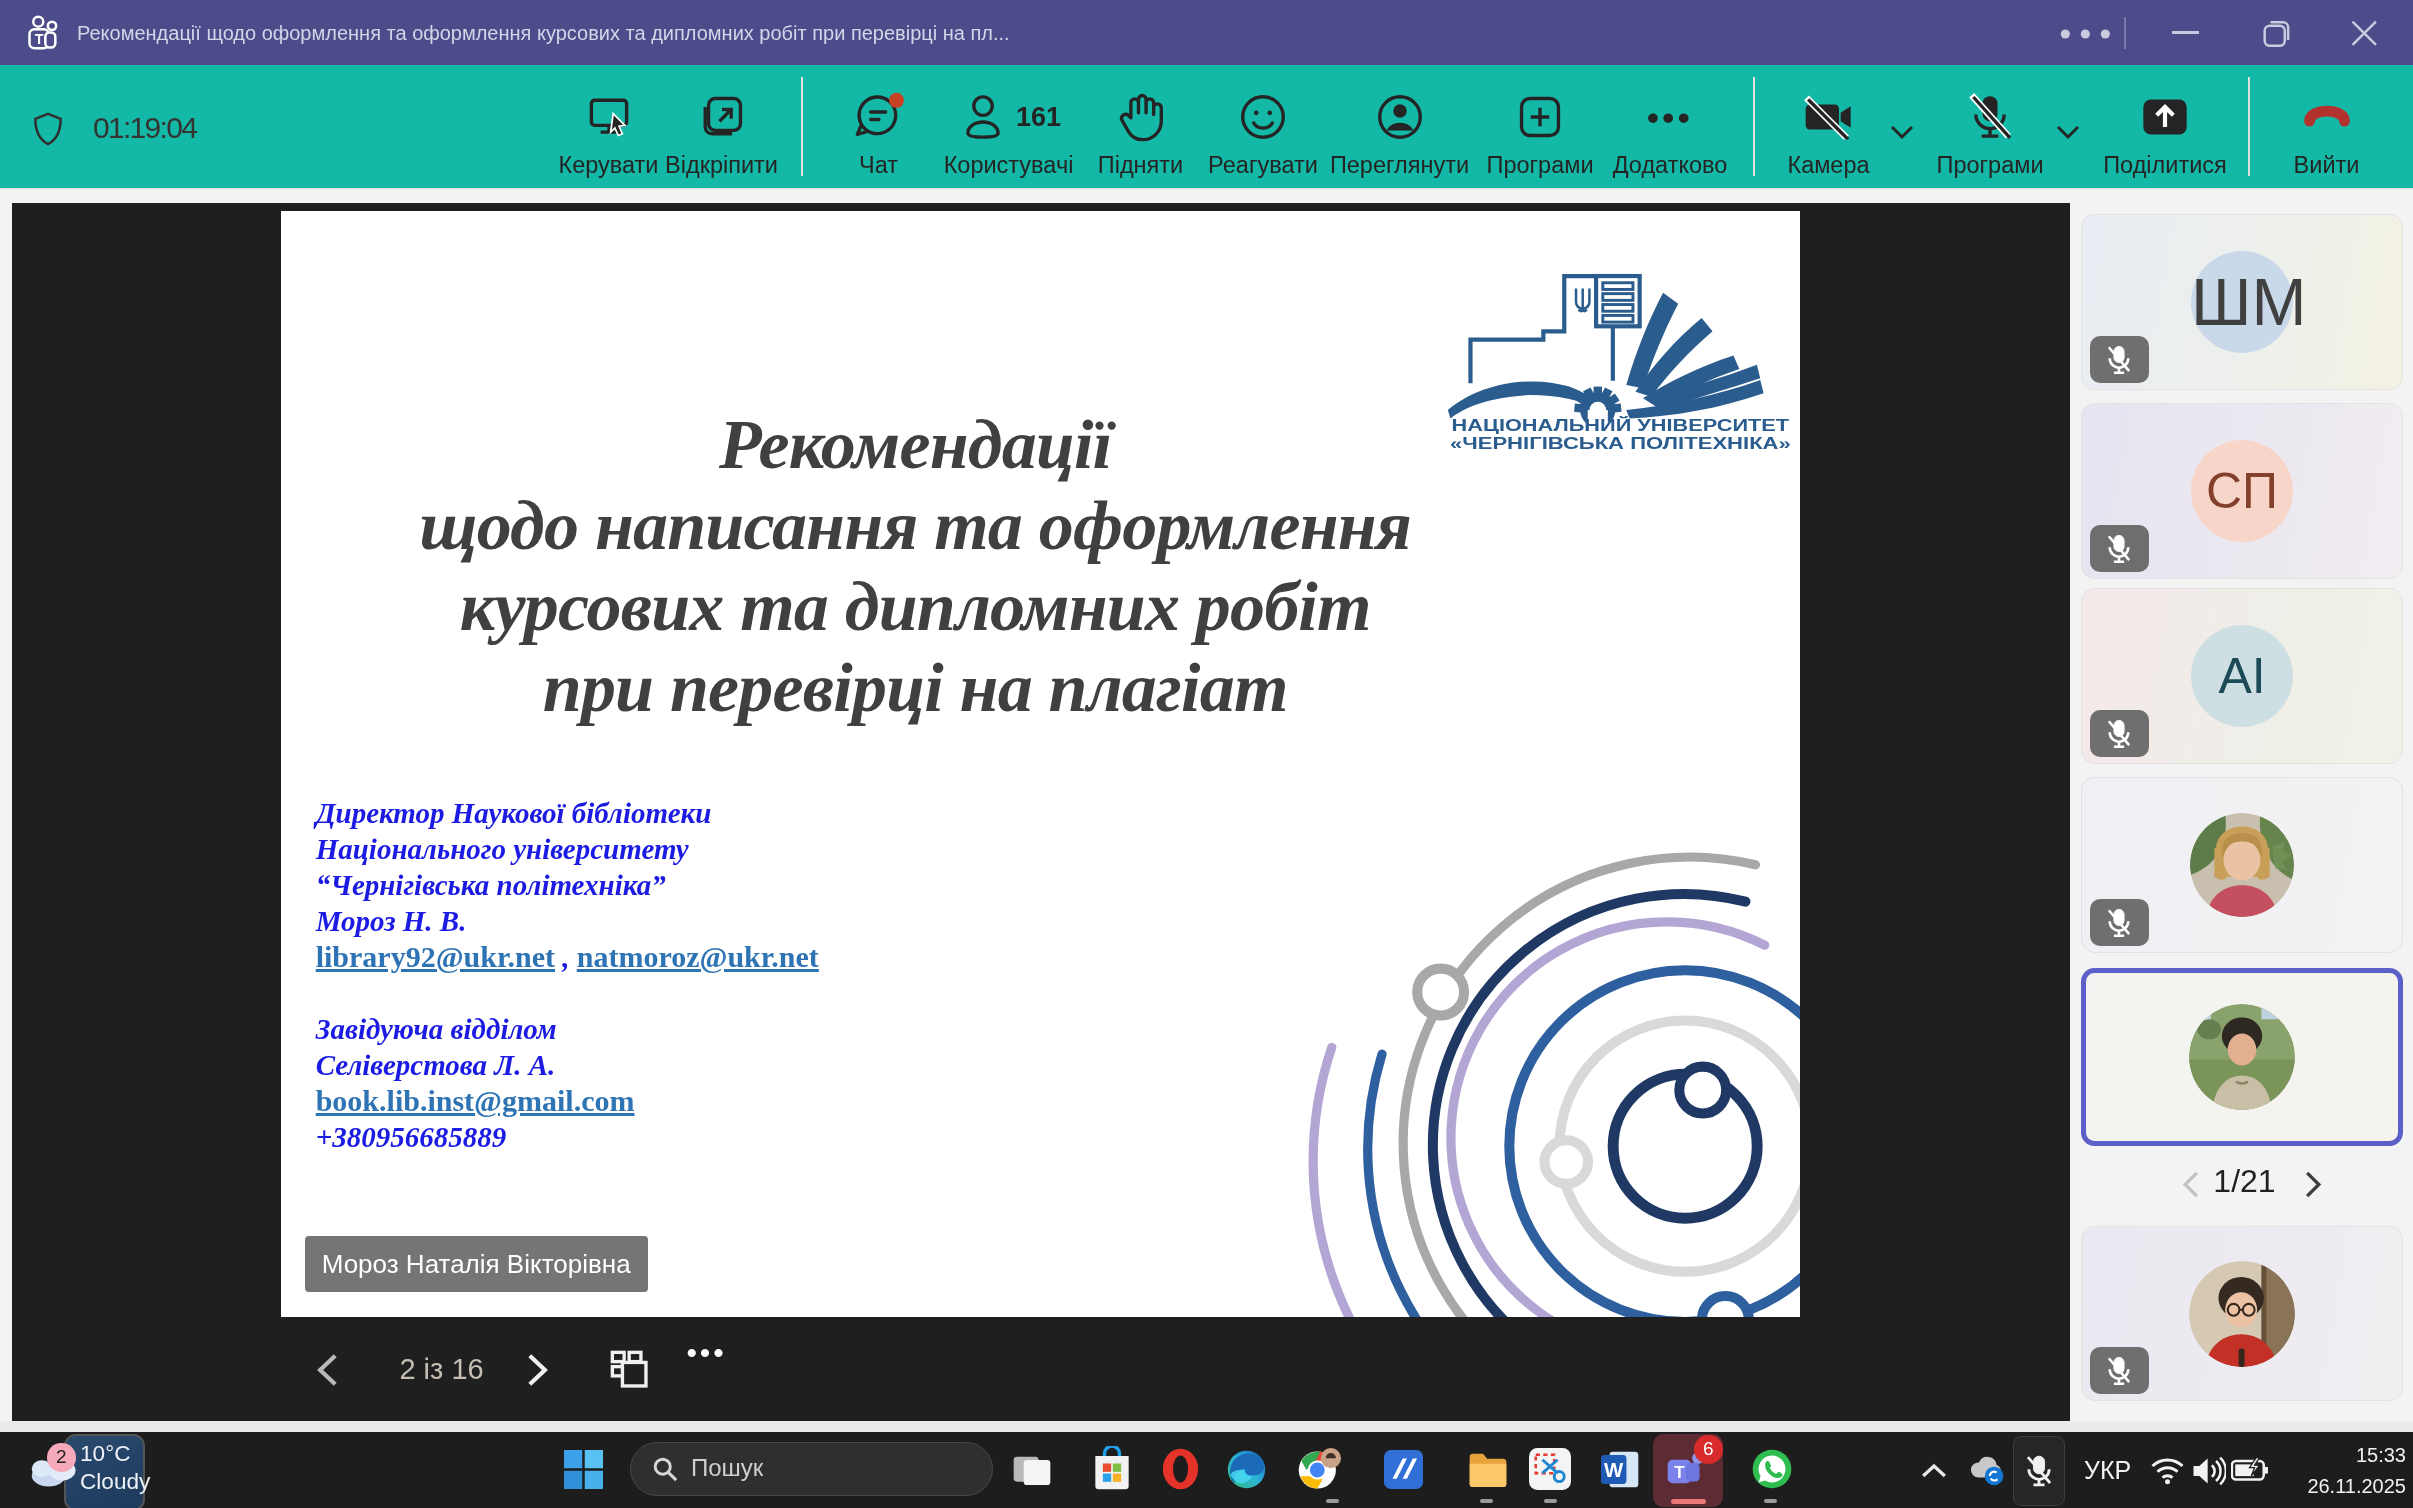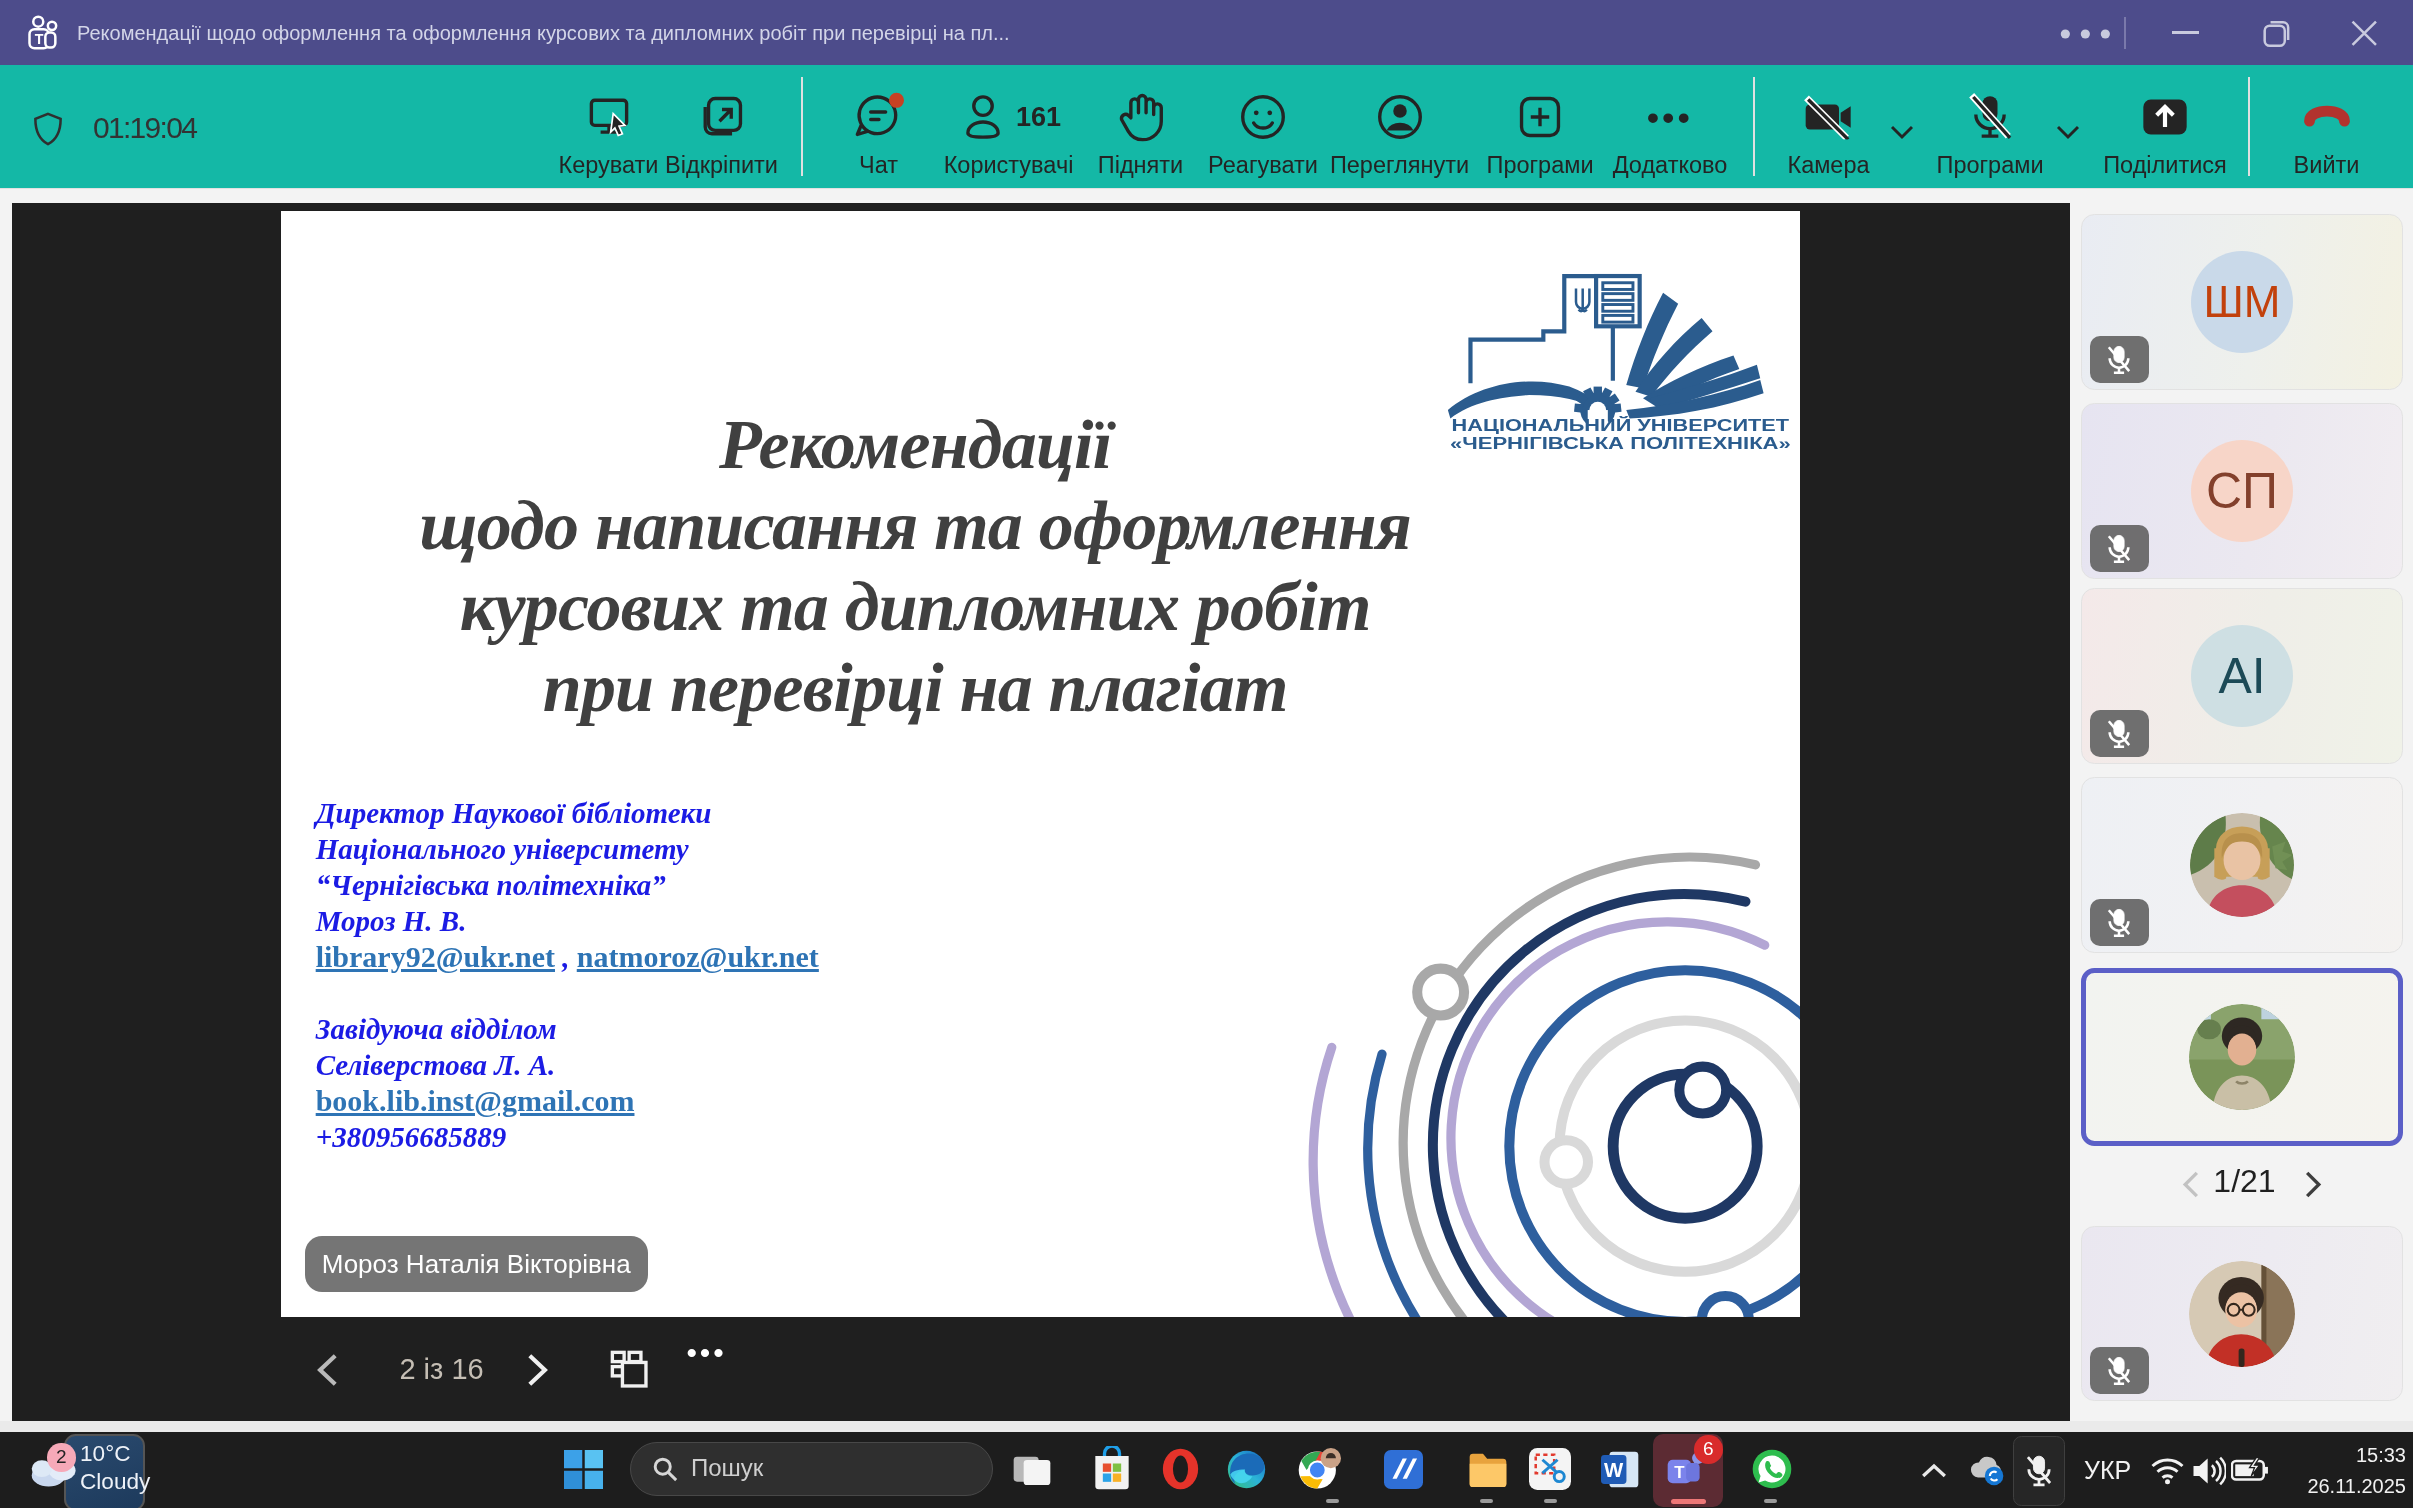--- a/index.html
+++ b/index.html
@@ -14,21 +14,21 @@
 .tlabel{position:absolute;top:87px;left:50%;transform:translateX(-50%);font-size:23.5px;color:#242424;white-space:nowrap;}
 .ticon{position:absolute;top:52px;left:50%;transform:translate(-50%,-50%);}
 .tsep{position:absolute;top:11.7px;width:1.7px;height:99px;background:#e0e0e0;}
 #timer{left:93px;top:0px;height:123px;line-height:126px;font-size:30px;letter-spacing:-1.7px;color:#333333;}
 
 #stage{left:11.7px;top:203px;width:2058px;height:1218px;background:#1f1f1f;}
 #slide{left:269px;top:8.4px;width:1519px;height:1106px;background:#ffffff;overflow:hidden;}
 #slide-title{left:0px;top:193px;width:1269px;text-align:center;font-family:"Liberation Serif",serif;font-style:italic;font-weight:bold;font-size:70px;line-height:81px;letter-spacing:-0.8px;color:#404040;}
 #contact{left:35px;top:584px;font-family:"Liberation Serif",serif;font-style:italic;font-weight:bold;font-size:29px;line-height:36px;color:#1b1be4;white-space:nowrap;}
 .lnk{font-style:normal;font-size:30px;color:#2e74b5;text-decoration:underline;}
-#nametag{left:24px;top:1025px;height:56px;line-height:57px;padding:0 17px;background:rgba(110,110,110,0.95);border-radius:17px;color:#ffffff;font-size:26px;}
+#nametag{left:24px;top:1025px;height:56px;line-height:57px;padding:0 17px;background:rgba(110,110,110,0.95);border-radius:4px;color:#ffffff;font-size:26px;}
 #nav-count{left:363px;top:1150px;width:109px;text-align:right;font-size:29px;color:#c5beb4;}
 
 #panel{left:2070px;top:189px;width:344px;height:1244px;background:#f3f3f3;}
 .tile{position:absolute;left:11px;width:322px;height:176px;border-radius:13.4px;border:1.7px solid #e2e2e2;box-sizing:border-box;}
 .avatar{position:absolute;left:50%;top:50%;transform:translate(-50%,-50%);border-radius:50%;text-align:center;}
 .micoff{position:absolute;left:7.5px;bottom:5.9px;width:59px;height:47px;border-radius:10px;background:rgba(100,100,100,0.92);}
 
 #taskstrip{left:0;top:1421px;width:2413px;height:11px;background:#eaeaea;}
 #taskbar{left:0;top:1432px;width:2413px;height:76px;background:#1d1d1d;}
 </style>
@@ -254,21 +254,21 @@
         <rect x="4" y="4" width="14" height="11"></rect>
         <rect x="24" y="4" width="14" height="11"></rect>
         <rect x="4" y="21" width="14" height="11"></rect>
         <rect x="16" y="16" width="28" height="28" fill="#1f1f1f"></rect>
       </g>
     </svg>
     <div class="abs" style="left:675px;top:1133px;color:#ffffff;font-size:28.5px;letter-spacing:3.4px;font-weight:bold;">•••</div>
   </div>
   <div id="panel" class="abs">
     <div class="tile" style="top:25px;background:linear-gradient(100deg,#e9ecf3 0%,#eef0ec 55%,#f3f1e2 100%);">
-      <div class="avatar" style="width:102px;height:102px;background:#c9d9e9;color:#c2410c;font-size:44px;line-height:102px;">ШМ</div>
+      <div class="avatar" style="width:102px;height:102px;background:#c9d9e9;color:#404040;font-size:66px;line-height:102px;text-align:right;">ШМ</div>
       <div class="micoff">
           <svg style="position:absolute;left:50%;top:50%;transform:translate(-50%,-50%)" width="34" height="34" viewBox="0 0 40 40">
             <g stroke="#ffffff" fill="none">
               <rect x="14" y="4" width="12" height="19" rx="6" fill="#ffffff"></rect>
               <path d="M 9 18 a 11 11 0 0 0 22 0" stroke-width="3"></path>
               <path d="M 20 29 v 6 M 14 35 h 12" stroke-width="3"></path>
               <path d="M 8 5 L 32 33" stroke-width="3"></path>
             </g>
           </svg>
         </div>

